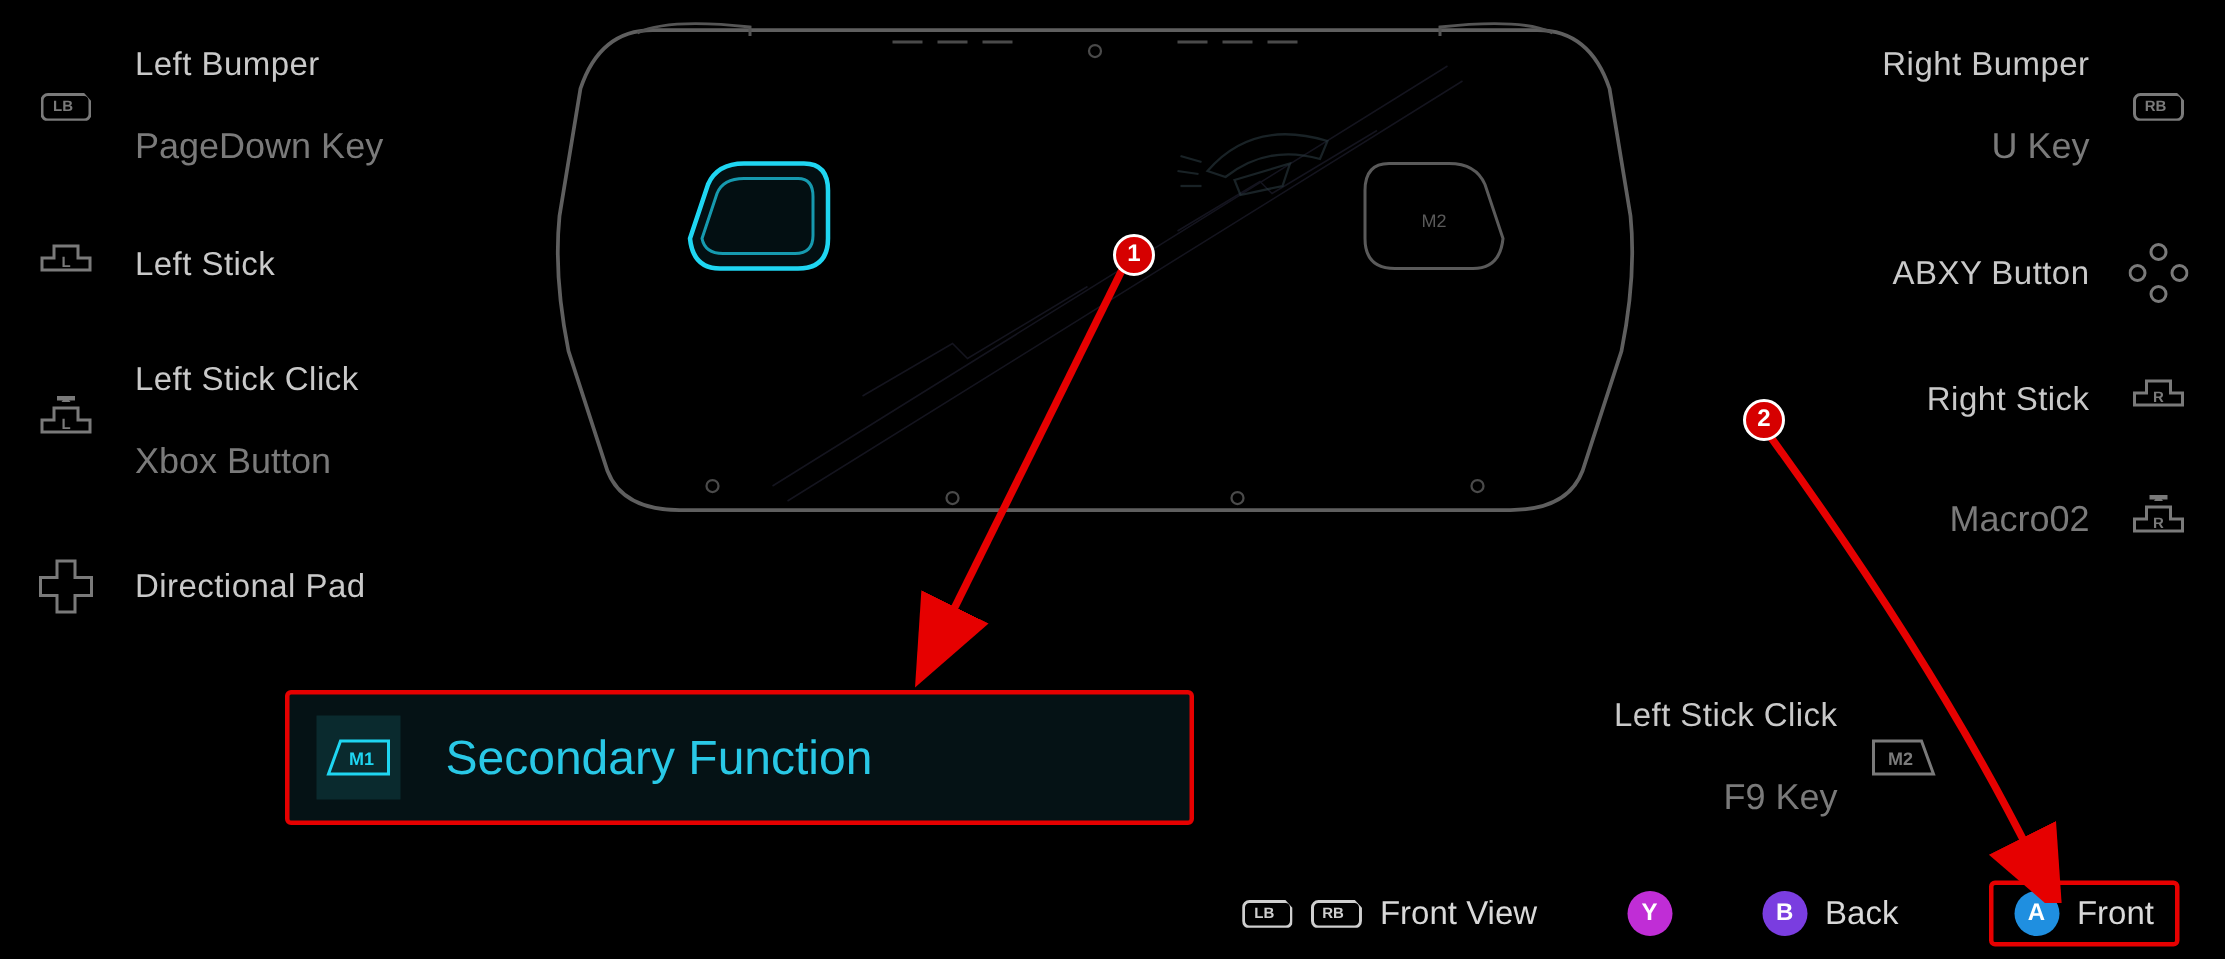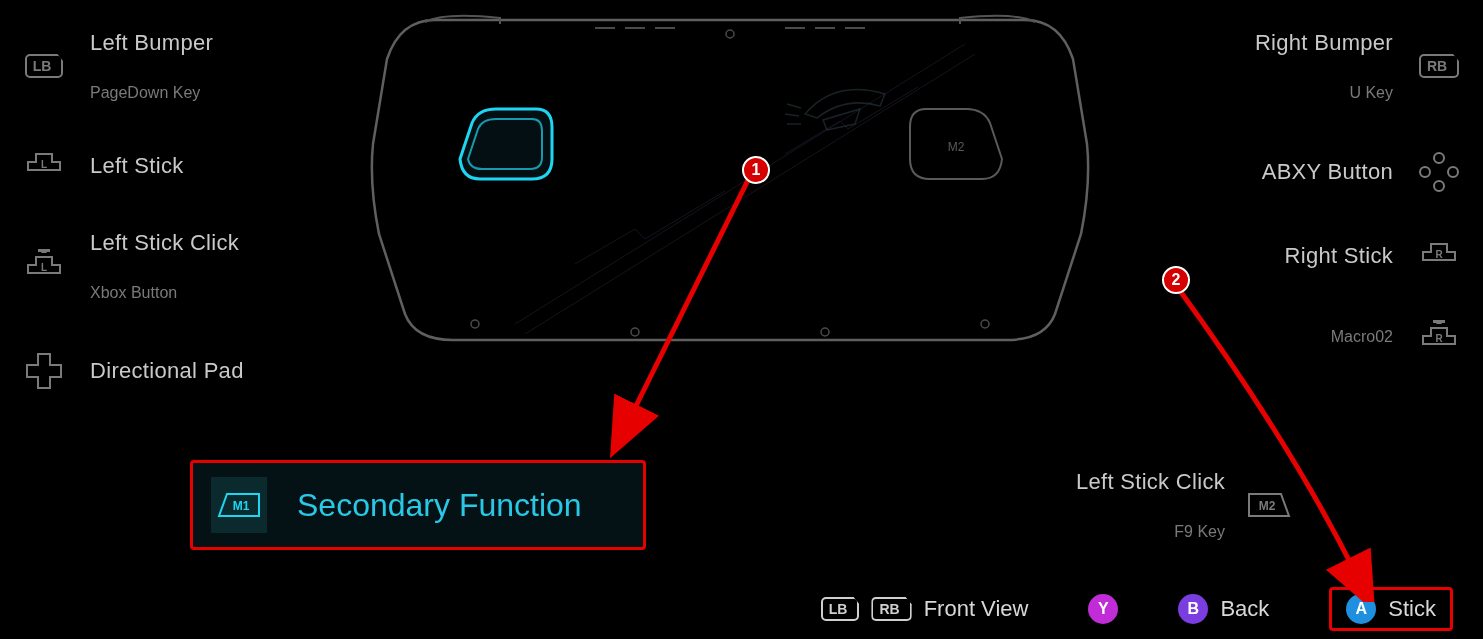--- a/index.html
+++ b/index.html
@@ -29,41 +29,41 @@
     gap: 22px;
   }
   .icon-slot {
     width: 48px;
     display: flex;
     justify-content: center;
     align-items: center;
   }
   .labels { display:flex; flex-direction:column;gap:28px; }
   .label-primary { color:#c9c9c9; font-size:22px; font-weight:300; letter-spacing:0.3px; }
-  .label-secondary { color:#7a7a7a; font-size:16px; font-weight:300; }
+  .label-secondary { color:#7a7a7a; font-size:24px; font-weight:300; }
   
   
   .right-col {
     position: absolute;
     right: 20px;
     top: 30px;
     width: 340px;
     display: flex;
     flex-direction: column;
     gap: 50px;
   }
   .right-col .row-item { justify-content: flex-end; }
   .right-col .labels { text-align: right; justify-content: space-between; }
   
   
   .selected-row {
     position: absolute;
     left: 190px;
     top: 460px;
-    width: 456px;
+    width: 606px;
     height: 90px;
     background: rgba(8,30,35,0.6);
     border: 3px solid #e60000;
     border-radius: 4px;
     display:flex;
     align-items:center;
     gap: 30px;
     padding-left: 18px;
   }
   .selected-row .m1-tile {
@@ -121,21 +121,21 @@
     background:#d60000;border:2px solid #fff;
     color:#fff;font-size:16px;font-weight:600;
     display:flex;align-items:center;justify-content:center;
     z-index:10;
   }
   svg.arrow { position:absolute; z-index:9; }
   
   
   .key-badge {
     border:2px solid #7a7a7a; border-radius:5px;
-    color:#7a7a7a; font-size:14px; font-weight:700;
+    color:#7a7a7a; font-size:10px; font-weight:700;
     padding:2px 6px; min-width:30px; text-align:center;
     display:inline-block;
   }
   .key-badge.light { border-color:#cfcfcf; color:#cfcfcf; }
   .key-badge.clip { clip-path: polygon(0 0,85% 0,100% 30%,100% 100%,0 100%); padding-right:10px;}
   
   .circle-btn {
     width:30px;height:30px;border-radius:50%;
     display:inline-flex;align-items:center;justify-content:center;
     color:#fff;font-weight:700;font-size:16px;
@@ -356,15 +356,15 @@
   </div>
   <div class="footer-item">
     <span class="circle-btn" style="background:#c02dd6;">Y</span>
   </div>
   <div class="footer-item">
     <span class="circle-btn" style="background:#7a3de0;">B</span>
     <span>Back</span>
   </div>
   <div class="footer-item highlight">
     <span class="circle-btn" style="background:#1f8fe0;">A</span>
-    <span>Stick</span>
+    <span>Front</span>
   </div>
 </div>
 
 </body></html>

